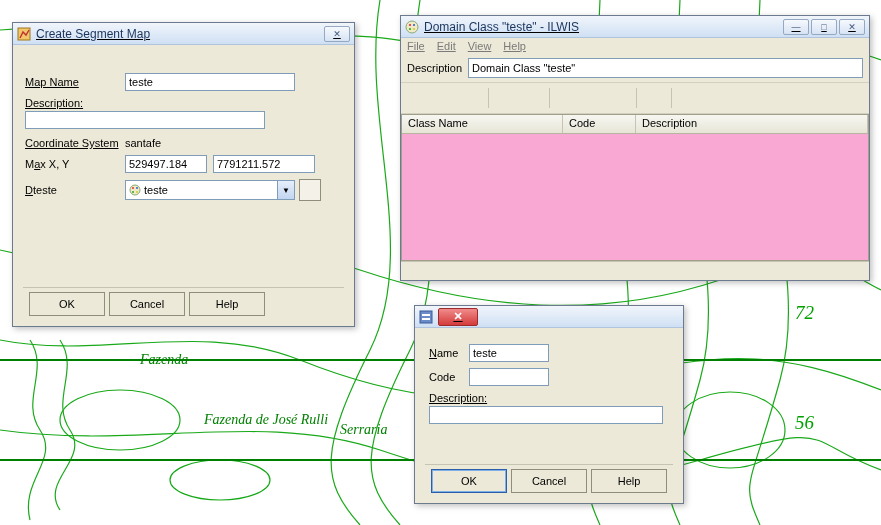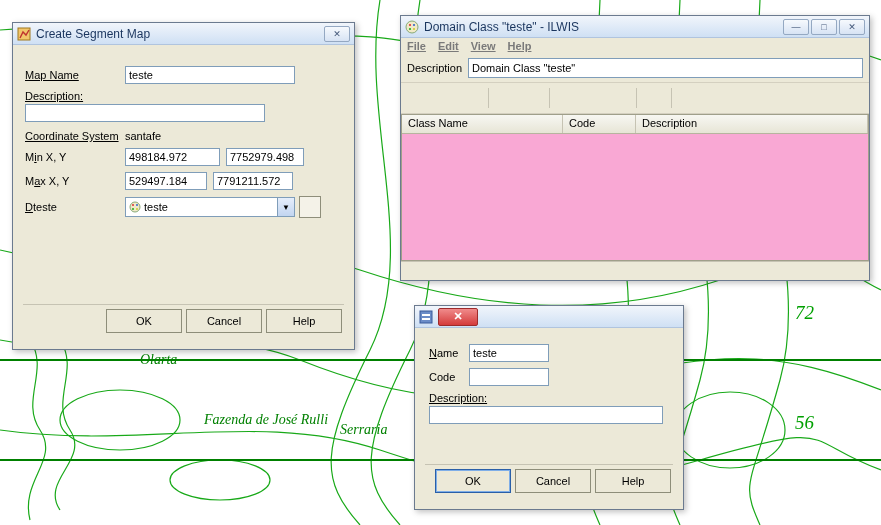--- a/index.html
+++ b/index.html
@@ -43,20 +43,21 @@
     z-index: 10;
   }
   .titlebar {
     background: linear-gradient(#f1f5fb,#cfe0f4);
     height: 22px;
     display: flex;
     align-items: center;
     padding: 0 4px;
     border-bottom: 1px solid #b0c4de;
     box-sizing: border-box;
+    text-decoration: underline;
   }
   .titlebar .app-icon {
     width: 14px; height: 14px;
     margin-right: 5px;
     display:inline-block;
   }
   .titlebar .title-text {
     flex: 1;
     color: #1a355e;
     font-size: 12px;
@@ -75,21 +76,21 @@
     width: 38px; height: 16px;
     background: linear-gradient(#f08b8b,#d43b3b);
     border: 1px solid #9d2b2b;
     border-radius: 2px;
     color: #fff;
     display:flex; align-items:center; justify-content:center;
     font-size: 11px; font-weight: bold;
   }
 
   .body {
-    padding: 21px 12px 10px 12px;
+    padding: 28px 12px 10px 12px;
   }
   .row {
     display: flex;
     align-items: center;
     margin-bottom: 6px;
   }
   .lbl { width: 100px; }
   .u { text-decoration: underline; }
   input[type="text"], .text-input {
     border: 1px solid #7f9db9;
@@ -110,22 +111,21 @@
     font-size: 11px;
     display:inline-flex; align-items:center; justify-content:center;
     margin-left: 4px;
   }
   .btn.default {
     border: 1px solid #2a5fa7;
     box-shadow: inset 0 0 0 1px #7faee8;
   }
   .btnrow {
     display:flex;
-    justify-content:flex-end;
-    padding: 4px 12px 16px 12px;
+    padding: 4px 12px 10px 12px;
   }
   .sep {
     height: 1px;
     background: #c6c3b3;
     margin: 0 10px;
   }
 
   .dropdown {
     border: 1px solid #7f9db9;
     background: #fff;
@@ -155,21 +155,21 @@
   }
 
   
   .menubar {
     display:flex;
     padding: 2px 6px;
     gap: 12px;
     color:#7a7a7a;
     background:#ece9d8;
   }
-  .menubar span { cursor:default;font-weight:bold; }
+  .menubar span { cursor:default; }
   .desc-row {
     display:flex; align-items:center;
     padding: 4px 6px;
     gap:6px;
     background:#ece9d8;
   }
   .desc-row input { flex:1; height:20px; }
   .toolbar {
     display:flex; align-items:center;
     padding: 3px 6px;
@@ -230,21 +230,21 @@
     <ellipse cx="730" cy="430" rx="55" ry="38"></ellipse>
     <path d="M60,340 C80,370 50,400 70,430 S40,480 60,510"></path>
     <path d="M30,340 C50,370 20,400 40,430 S20,480 30,520"></path>
   </g>
   <g stroke="#008000" stroke-width="2.2" fill="none">
     <line x1="0" y1="360" x2="881" y2="360"></line>
     <line x1="0" y1="460" x2="881" y2="460"></line>
   </g>
 </svg>
 </div>
-<div class="map-label" style="left:140px;top:352px">Olarta</div>
+<div class="map-label" style="left:140px;top:352px">Fazenda</div>
 <div class="map-label" style="left:204px;top:412px">Fazenda de José Rulli</div>
 <div class="map-label" style="left:340px;top:422px">Serraria</div>
 <div class="map-num" style="left:795px;top:302px">72</div>
 <div class="map-num" style="left:795px;top:412px">56</div>
 
 <div class="window" style="left:12px; top:22px; width:341px;">
   <div class="titlebar">
     <span class="app-icon">
       <svg viewBox="0 0 14 14">
           <rect x="1" y="1" width="12" height="12" fill="#f2c66b" stroke="#a0781e"></rect>
@@ -266,30 +266,24 @@
       <span><span class="u">Description:</span></span>
     </div>
     <div style="margin:2px 0 8px 0">
       <input type="text" style="width: 240px;" value="">
     </div>
     <div class="row">
       <span class="lbl"><span class="u">Coordinate System</span></span>
       <span>santafe</span>
     </div>
     <div class="row">
-      <span class="lbl"><span>M</span><span class="u">i</span><span>n X, Y</span></span>
-      <input type="text" style="width: 95px;" value="498184.972">
-      <span style="width:6px"></span>
-      <input type="text" style="width: 78px;" value="7752979.498">
-    </div>
-    <div class="row">
       <span class="lbl"><span>M</span><span class="u">a</span><span>x X, Y</span></span>
       <input type="text" style="width: 82px;" value="529497.184">
       <span style="width:6px"></span>
-      <input type="text" style="width: 80px;" value="7791211.572">
+      <input type="text" style="width: 102px;" value="7791211.572">
     </div>
     <div class="row">
       <span class="lbl"><span class="u">D</span><span>teste</span></span>
       <div class="dropdown">
         <span class="dd-icon">
           <svg viewBox="0 0 12 12">
               <circle cx="6" cy="6" r="5" fill="#f1e9c8" stroke="#8a7"></circle>
               <circle cx="4" cy="4" r="1" fill="#d33"></circle>
               <circle cx="8" cy="4" r="1" fill="#36c"></circle>
               <circle cx="4" cy="8" r="1" fill="#2a2"></circle>

